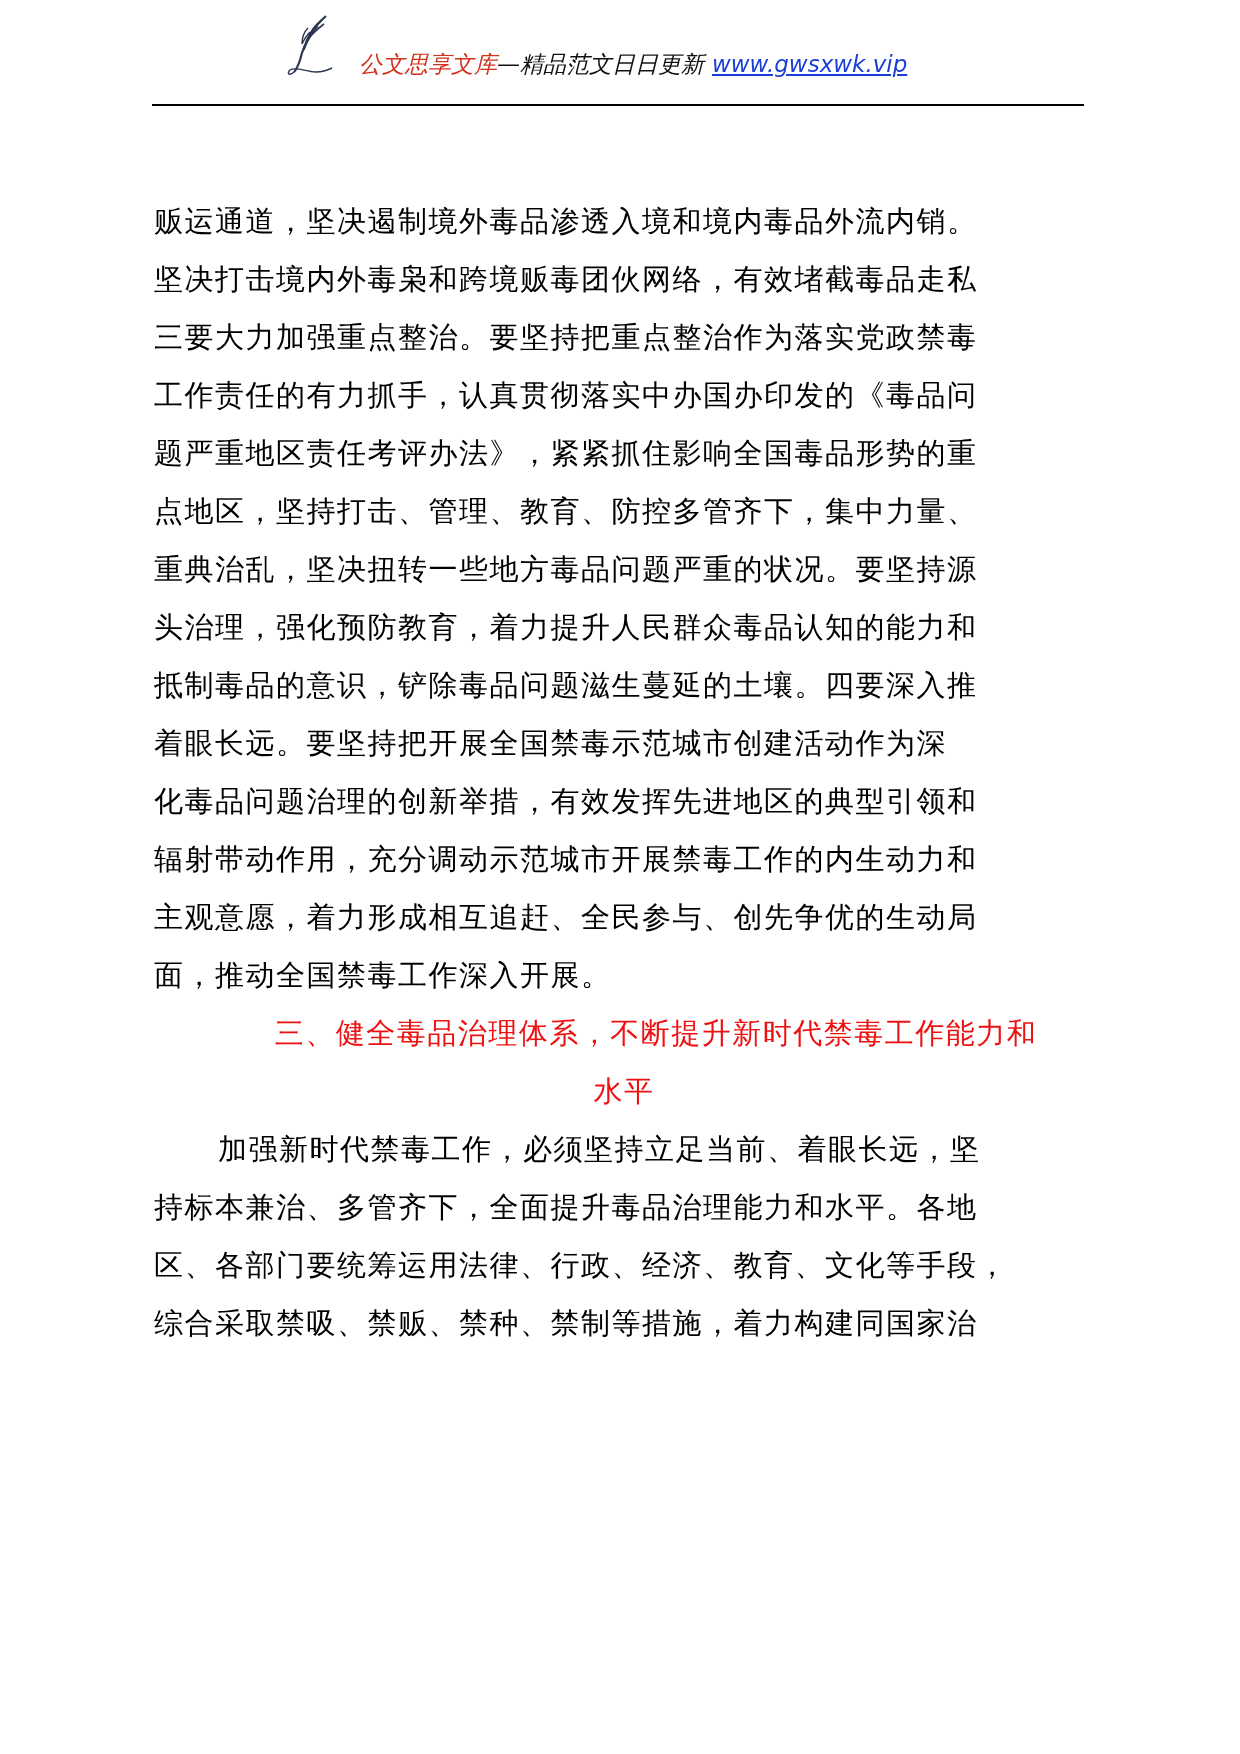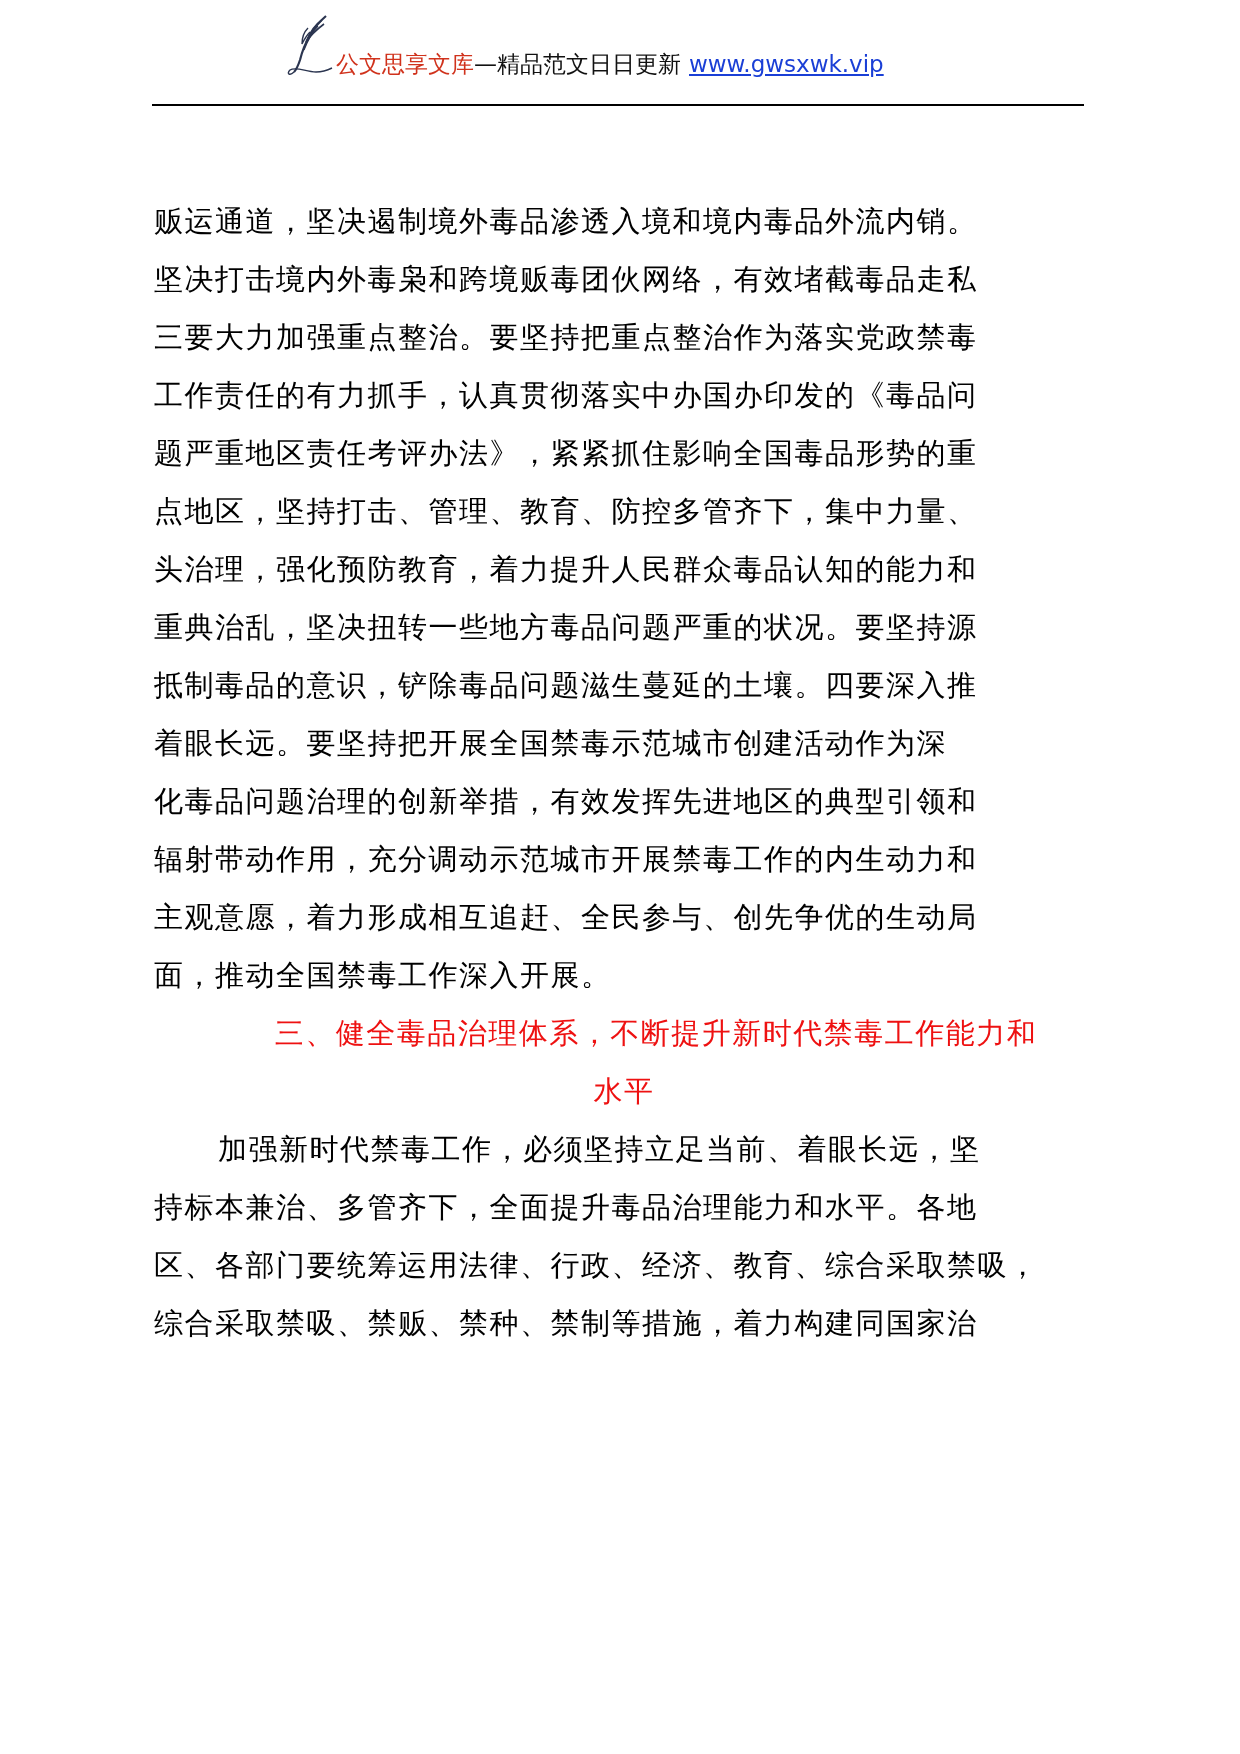--- a/index.html
+++ b/index.html
@@ -1,20 +1,20 @@
 <!DOCTYPE html>
 <html><head>
 <meta charset="utf-8">
 <style>
   html, body { margin: 0; padding: 0; background: #ffffff; }
   body { width: 1240px; height: 1754px; position: relative; overflow: hidden;
          font-family: "DejaVu Sans", "Liberation Sans", sans-serif; color: #000; }
   .header { position: absolute; left: 0; top: 0; width: 1240px; height: 110px; }
   .logo { position: absolute; left: 282px; top: 14px; width: 58px; height: 66px; }
-  .header-text { position: absolute; left: 336px; top: 48px; font-size: 23px; line-height: 32px; white-space: nowrap; }
+  .header-text { position: absolute; left: 359px; top: 48px; font-size: 23px; line-height: 32px; white-space: nowrap; font-style: italic; }
   .brand { color: #d0321c; }
   .slogan { color: #111; }
   .url { color: #1a3fd6; text-decoration: underline; margin-left: 8px; }
   .rule { position: absolute; left: 152px; top: 104px; width: 932px; height: 2px; background: #000; }
   .content { position: absolute; left: 154px; top: 192px; width: 940px; }
   .line { font-size: 29px; line-height: 58px; height: 58px; white-space: nowrap; letter-spacing: 1.5px; color: #000; }
   .line.red { color: #ee1111; text-align: center; }
   .indent { padding-left: 64px; }
 </style>
 </head>
@@ -37,32 +37,32 @@
 </div>
 
 <div class="content">
   <div>
     <div class="line">贩运通道，坚决遏制境外毒品渗透入境和境内毒品外流内销。</div>
     <div class="line">坚决打击境内外毒枭和跨境贩毒团伙网络，有效堵截毒品走私</div>
     <div class="line">三要大力加强重点整治。要坚持把重点整治作为落实党政禁毒</div>
     <div class="line">工作责任的有力抓手，认真贯彻落实中办国办印发的《毒品问</div>
     <div class="line">题严重地区责任考评办法》，紧紧抓住影响全国毒品形势的重</div>
     <div class="line">点地区，坚持打击、管理、教育、防控多管齐下，集中力量、</div>
+    <div class="line">重典治乱，坚决扭转一些地方毒品问题严重的状况。要坚持源</div>
     <div class="line">头治理，强化预防教育，着力提升人民群众毒品认知的能力和</div>
-    <div class="line">重典治乱，坚决扭转一些地方毒品问题严重的状况。要坚持源</div>
     <div class="line">抵制毒品的意识，铲除毒品问题滋生蔓延的土壤。四要深入推</div>
     <div class="line">着眼长远。要坚持把开展全国禁毒示范城市创建活动作为深</div>
     <div class="line">化毒品问题治理的创新举措，有效发挥先进地区的典型引领和</div>
     <div class="line">辐射带动作用，充分调动示范城市开展禁毒工作的内生动力和</div>
     <div class="line">主观意愿，着力形成相互追赶、全民参与、创先争优的生动局</div>
     <div class="line">面，推动全国禁毒工作深入开展。</div>
   </div>
   <div>
     <div class="line red indent">三、健全毒品治理体系，不断提升新时代禁毒工作能力和</div>
     <div class="line red">水平</div>
   </div>
   <div>
     <div class="line indent">加强新时代禁毒工作，必须坚持立足当前、着眼长远，坚</div>
     <div class="line">持标本兼治、多管齐下，全面提升毒品治理能力和水平。各地</div>
-    <div class="line">区、各部门要统筹运用法律、行政、经济、教育、综合采取禁吸，</div>
+    <div class="line">区、各部门要统筹运用法律、行政、经济、教育、文化等手段，</div>
     <div class="line">综合采取禁吸、禁贩、禁种、禁制等措施，着力构建同国家治</div>
   </div>
 </div>
 
 </body></html>

